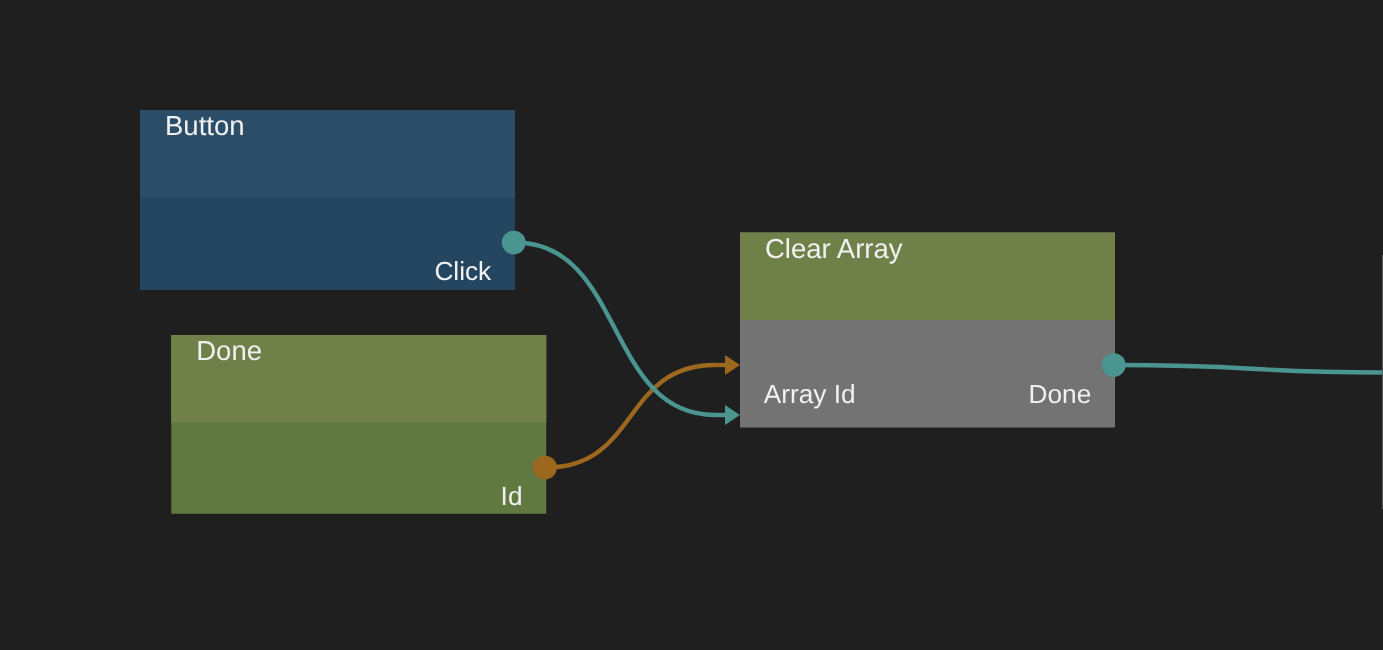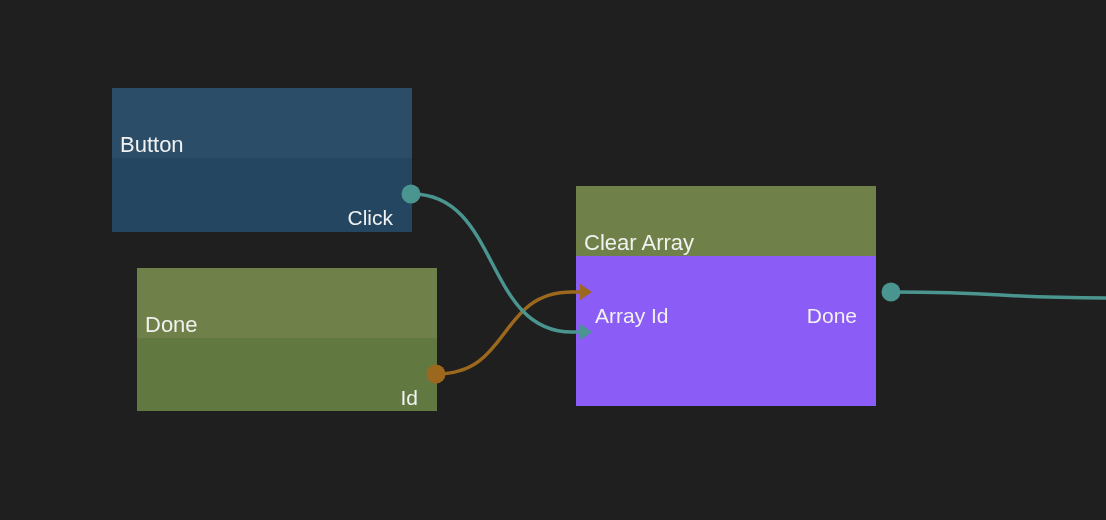--- a/index.html
+++ b/index.html
@@ -20,22 +20,22 @@
     pointer-events: none;
   }
   .node {
     position: absolute;
     z-index: 1;
     box-sizing: border-box;
   }
   .node-header {
     height: 70px;
     display: flex;
-    align-items: flex-end;
-    padding: 0 8px;
+    align-items: flex-start;
+    padding: 0 20px;
     font-size: 22px;
   }
   .node-body { padding-top: 16px; }
   .node-row {
     height: 40px;
     display: flex;
     align-items: center;
     padding: 0 19px;
     font-size: 21px;
     margin-top: 24px;
@@ -72,21 +72,21 @@
     <div class="node" style="left: 137px; top: 268px; width: 300px; height: 143px; background: rgb(97, 121, 65); color: rgb(241, 241, 241);">
       <div class="node-header" style="background: rgb(111, 129, 72);">
         <span>Done</span>
       </div>
       <div class="node-body">
         <div class="node-row">
           <span class="port-label out">Id</span>
         </div>
       </div>
     </div>
-    <div class="node" style="left: 576px; top: 186px; width: 300px; height: 220px; background: #8b5cf6; color: rgb(241, 241, 241);">
+    <div class="node" style="left: 592px; top: 186px; width: 300px; height: 156px; background: #737373; color: rgb(241, 241, 241);">
       <div class="node-header" style="background: rgb(111, 129, 72);">
         <span>Clear Array</span>
       </div>
       <div class="node-body">
         <div class="node-row">
           <span class="port-label in">Array Id</span>
           <span class="port-label out">Done</span>
         </div>
       </div>
     </div>

